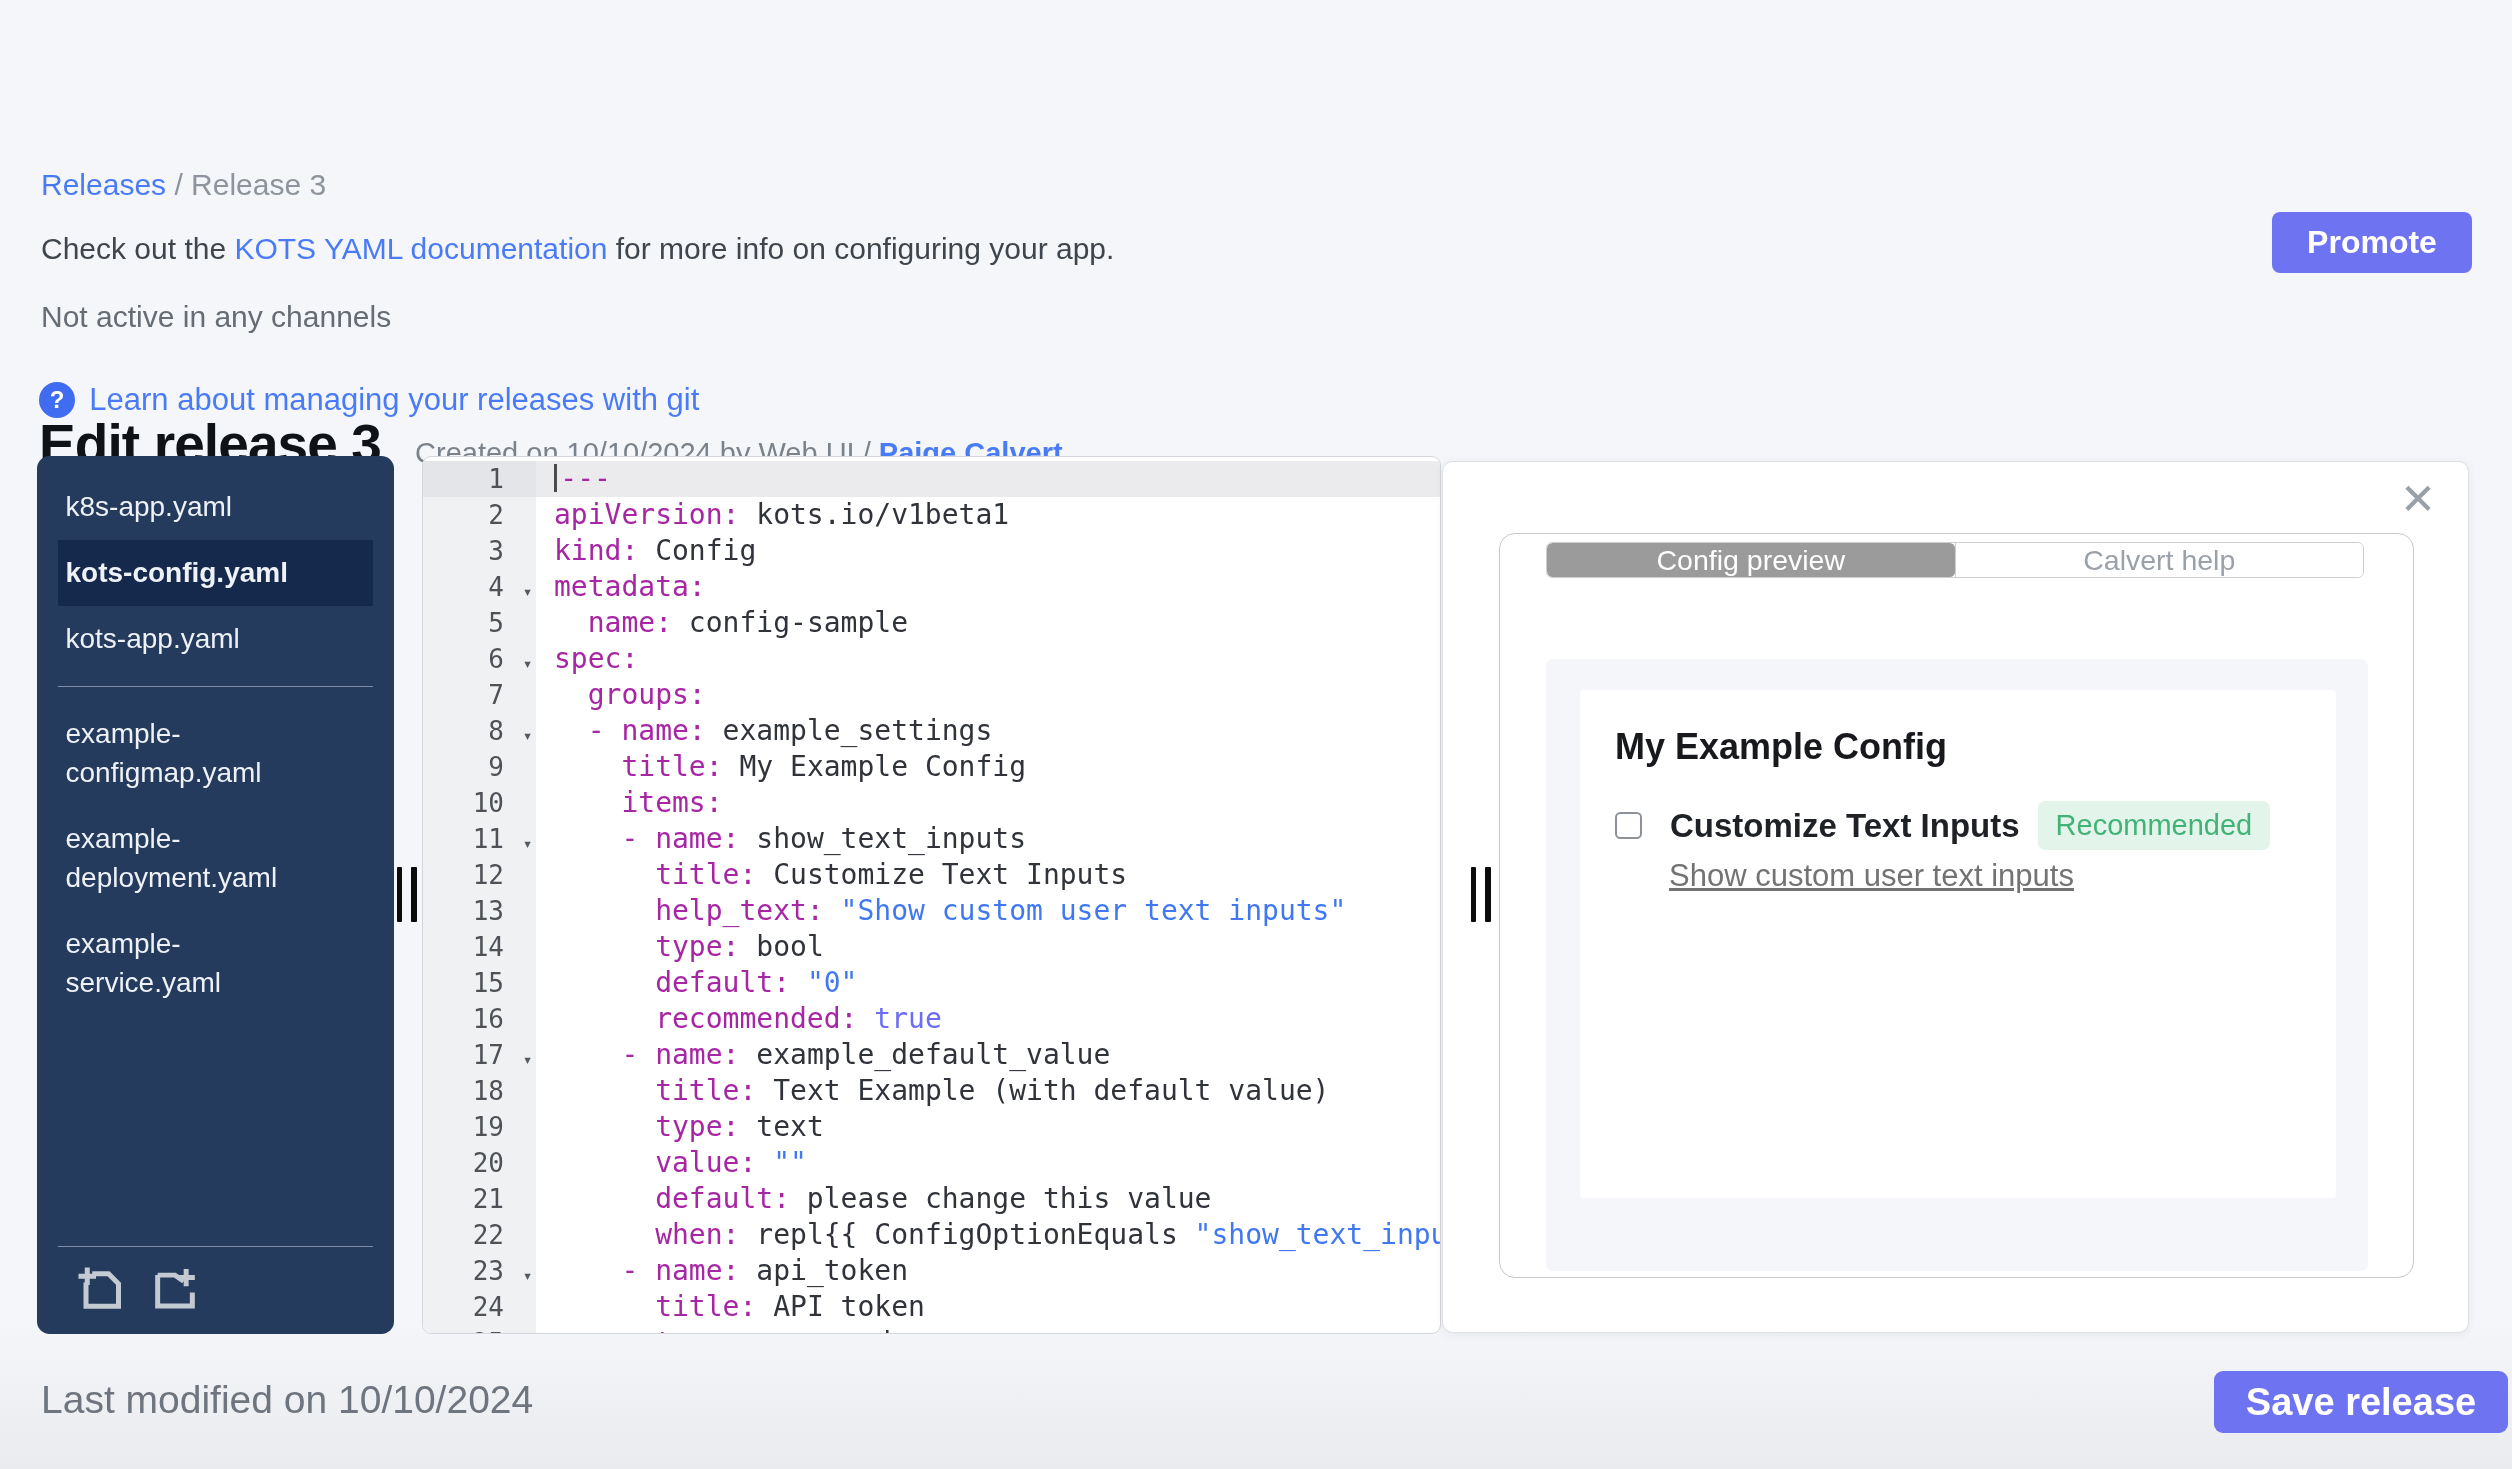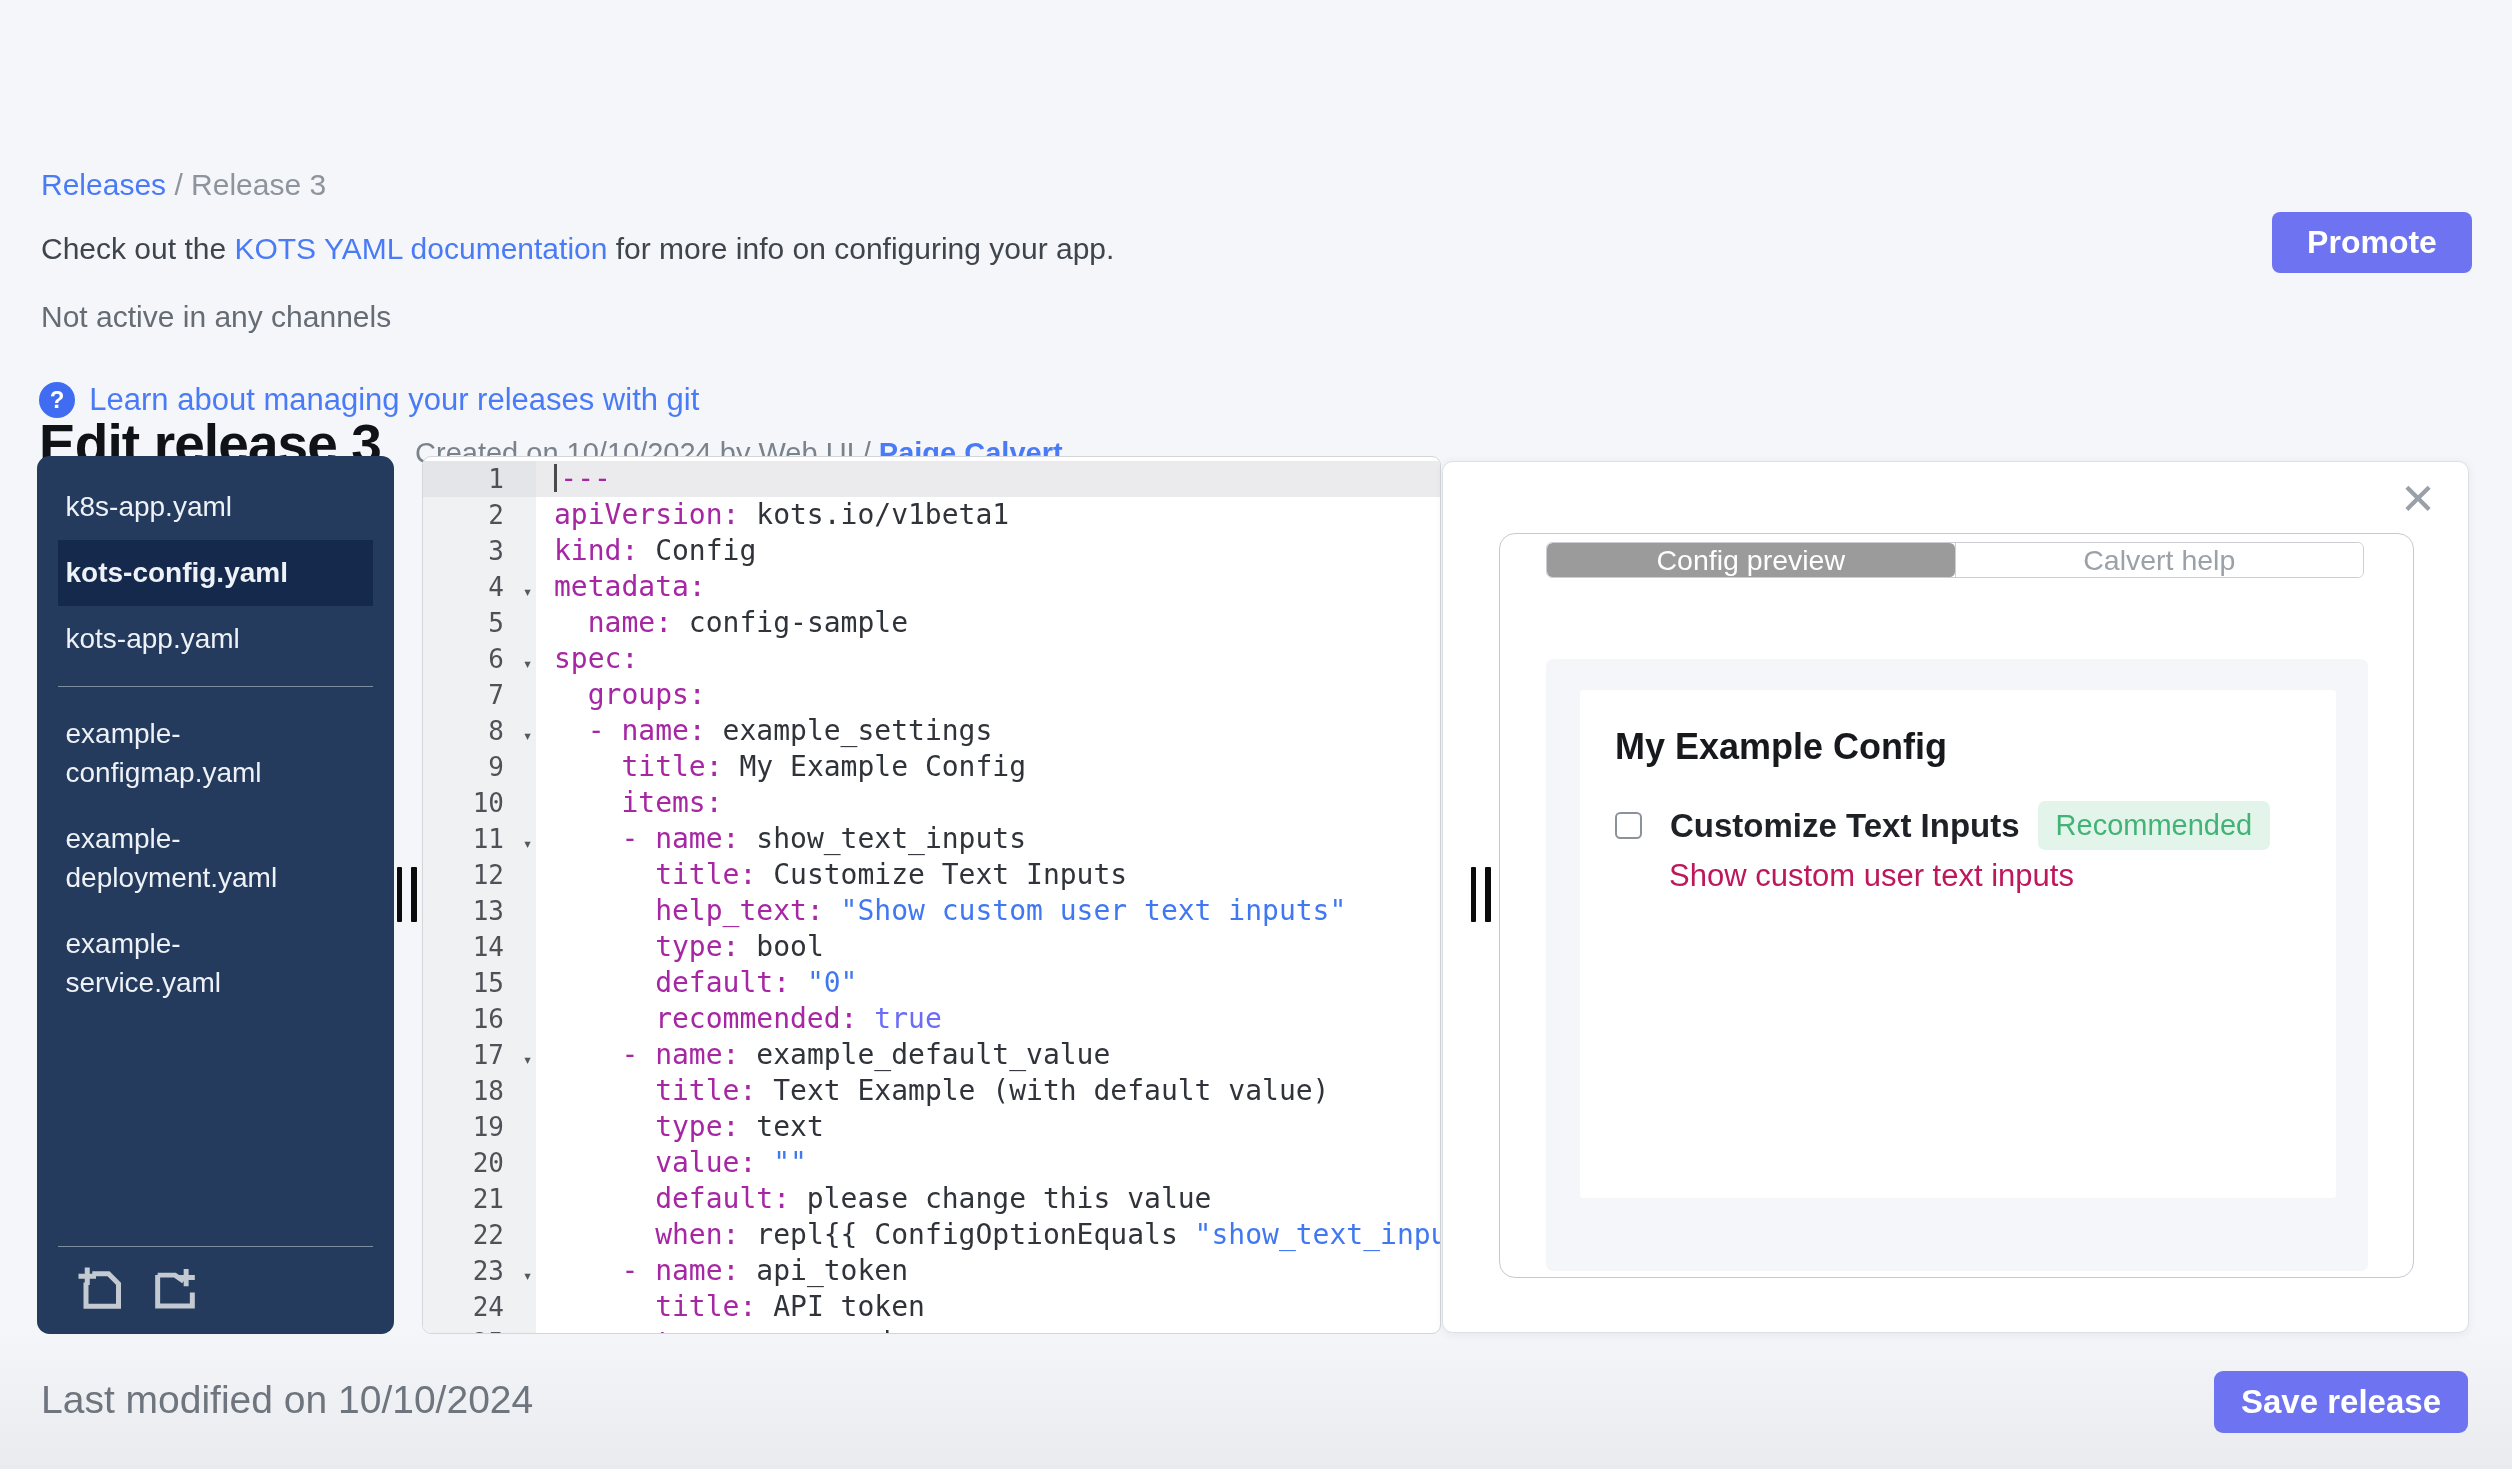--- a/index.html
+++ b/index.html
@@ -81,25 +81,25 @@
   .tab + .tab { border-left:0.9px solid #cbced2; }
   .config-area { position:absolute; left:46px; top:125px; width:822px; height:612px;
                  background:#f5f6f9; border-radius:7.1px; }
   .config-card { position:absolute; left:34px; top:31px; width:756px; height:508px; background:#fff; border-radius:3.6px; }
   .config-heading { position:absolute; left:35px; top:36px; font-size:36px; font-weight:700; color:#17191d; }
   .config-item-row { position:absolute; left:35px; top:111px; display:flex; align-items:center; }
   .checkbox { width:27px; height:27px; border:2.7px solid #8d9299; border-radius:5.3px; background:#fff; cursor:pointer; }
   .config-item-label { margin-left:28px; font-size:33px; font-weight:700; color:#1e2126; }
   .badge { margin-left:18px; background:#e3f5eb; color:#41b377; font-size:29px;
            padding:8px 18px; border-radius:7px; }
-  .config-item-help { position:absolute; left:89px; top:168px; font-size:31px; color:#be185d; }
+  .config-item-help { position:absolute; left:89px; top:168px; font-size:31px; color:#737373;text-decoration:underline; }
 
   
   .last-modified { position:absolute; left:41px; top:1378px; font-size:39px; color:#6e757e; }
-  .save-btn { position:absolute; left:2214px; top:1371px; width:254px; height:62px; font-size:33px; border-radius:9px; }
+  .save-btn { position:absolute; left:2214px; top:1371px; width:294px; height:62px; font-size:38px; border-radius:9px; }
 </style>
 </head>
 <body>
 
 <div class="page">
 
   <div class="breadcrumb">
     <span class="bc-link">Releases</span>
     <span class="bc-sep"> / </span>
     <span class="bc-current">Release 3</span>

